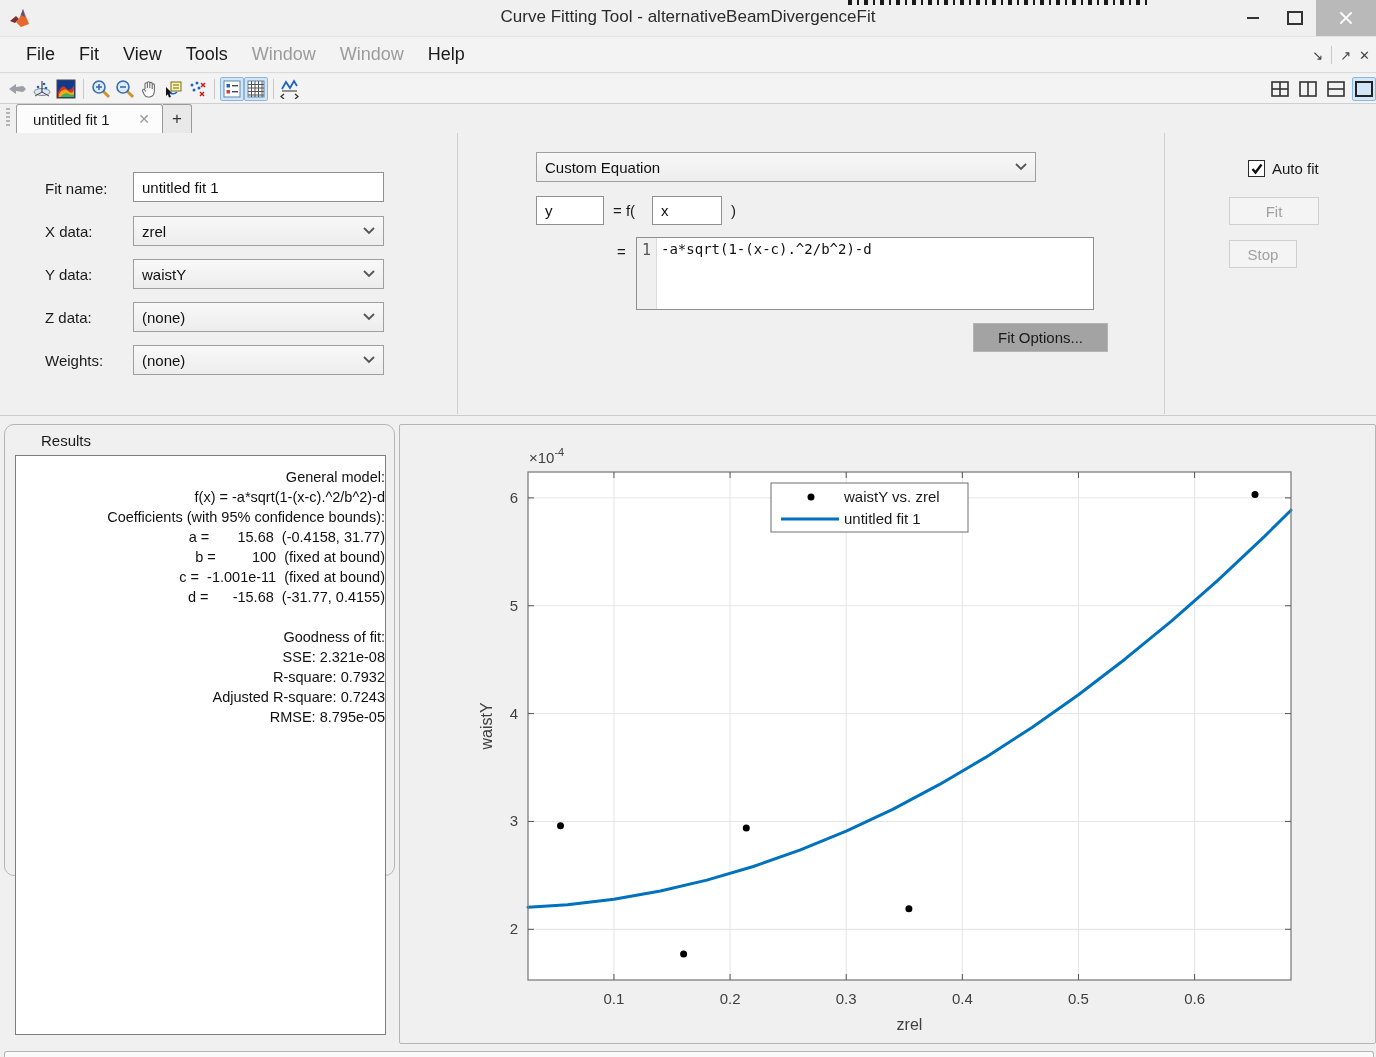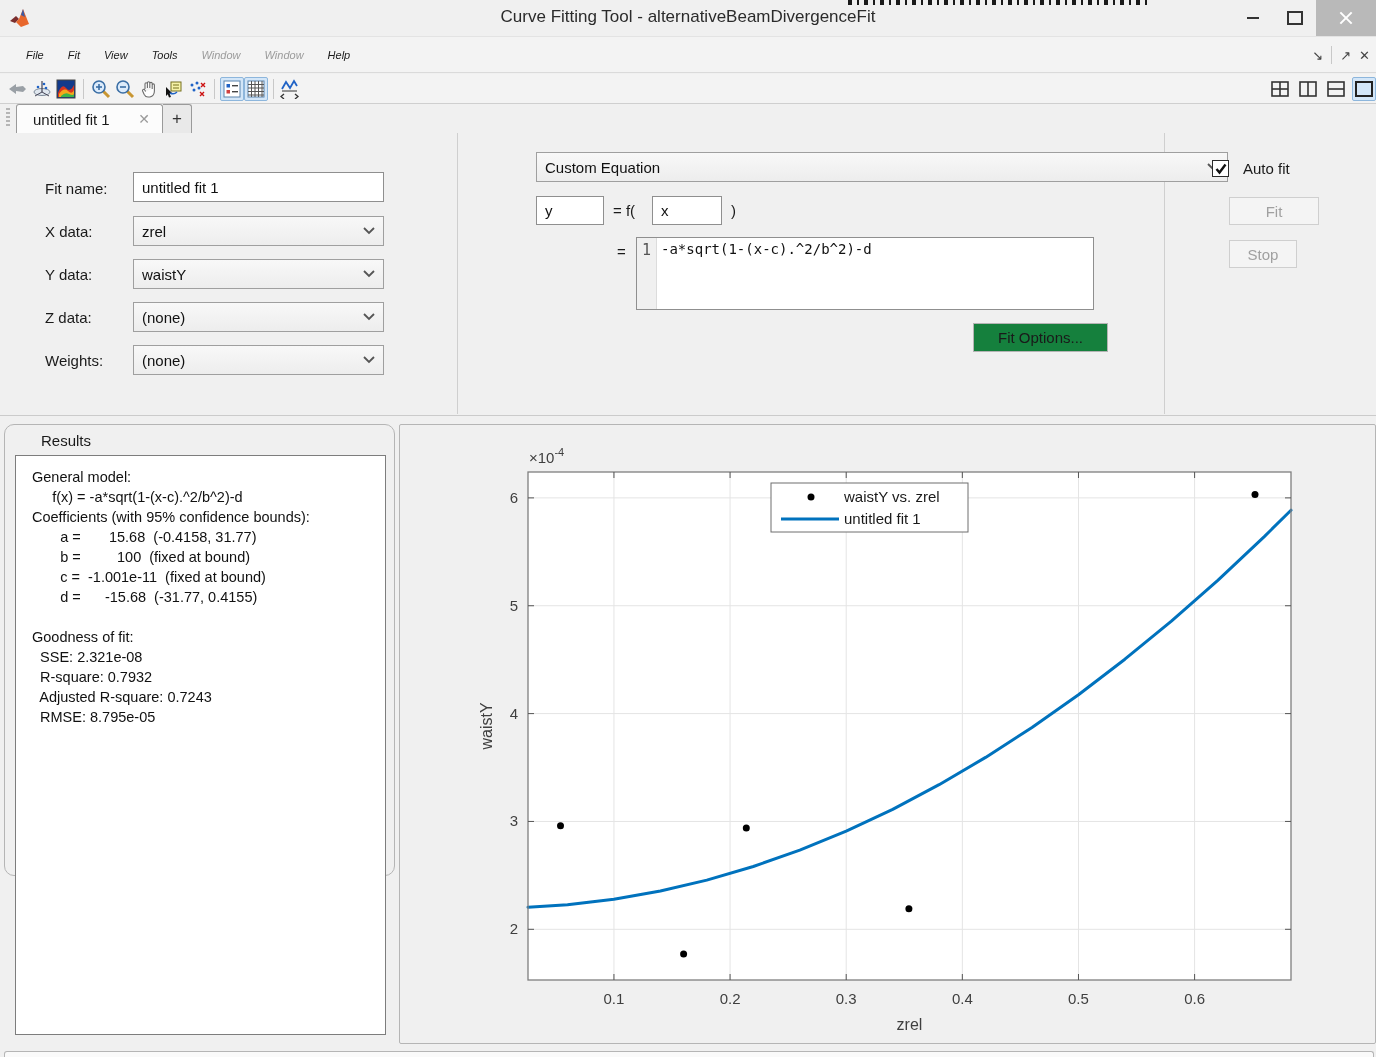--- a/index.html
+++ b/index.html
@@ -18,21 +18,21 @@
   .btn-close{left:1316px;width:60px;background:#b9b9b9;}
   .glyph-min{width:12px;height:0;border-top:2px solid #333;}
   .glyph-max{width:12px;height:10px;border:2px solid #333;}
   .glyph-close{position:relative;width:14px;height:14px;}
   .glyph-close:before,.glyph-close:after{content:"";position:absolute;left:-1px;top:6px;width:16px;height:2px;background:#fff;}
   .glyph-close:before{transform:rotate(45deg);} .glyph-close:after{transform:rotate(-45deg);}
 
   
   .menubar{left:0;top:37px;width:1376px;height:36px;background:#f3f3f3;border-bottom:1px solid #dadada;
            display:flex;align-items:center;padding-left:14px;box-sizing:border-box;}
-  .menu-item{font-size:11px;padding:6px 12px;color:#1a1a1a;font-style:italic;}
+  .menu-item{font-size:18px;padding:6px 12px;color:#1a1a1a;}
   .menu-item.disabled{color:#9b9b9b;}
   .menu-right{right:6px;top:37px;height:36px;display:flex;align-items:center;gap:8px;font-size:13px;color:#444;}
   .menu-right .vsep{width:1px;height:18px;background:#c8c8c8;}
 
   
   .toolbar{left:0;top:74px;width:1376px;height:30px;background:#f3f3f3;border-bottom:1px solid #cfcfcf;
            display:flex;align-items:center;padding-left:6px;box-sizing:border-box;}
   .tool{width:24px;height:24px;display:flex;align-items:center;justify-content:center;}
   .tool.toggled{background:#d3e6f8;border:1px solid #8db6dc;border-radius:2px;box-sizing:border-box;}
   .tsep{width:1px;height:20px;background:#c8c8c8;margin:0 5px;}
@@ -50,36 +50,36 @@
 
   
   .fitpanel{left:0;top:133px;width:1376px;height:282px;background:#f0f0f0;border-bottom:1px solid #cbcbcb;}
   .vdiv{top:0;width:1px;height:281px;background:#cfcfcf;}
   .fieldlabel{font-size:15px;color:#1a1a1a;}
   .textinput{background:#fff;border:1px solid #8f8f8f;box-sizing:border-box;font-size:15px;
              font-family:"Liberation Sans",sans-serif;padding:0 8px;color:#111;}
   .combo{background:linear-gradient(#f8f8f8,#ededed);border:1px solid #9f9f9f;box-sizing:border-box;
          display:flex;align-items:center;padding:0 8px;font-size:15px;color:#111;}
   .combo .chev{margin-left:auto;}
-  .btn{background:#15803d;border:1px solid #b4b4b4;box-sizing:border-box;display:flex;align-items:center;
+  .btn{background:#a3a3a3;border:1px solid #b4b4b4;box-sizing:border-box;display:flex;align-items:center;
        justify-content:center;font-size:15px;color:#1a1a1a;}
   .btn.disabled{color:#a0a0a0;border-color:#cfcfcf;background:#f4f4f4;}
   .checkbox{width:17px;height:17px;background:#fff;border:1.5px solid #2b2b2b;box-sizing:border-box;
             display:flex;align-items:center;justify-content:center;}
   .eqgutter{width:20px;background:#f0f0f0;border-right:1px solid #dcdcdc;color:#555;text-align:center;
             font-family:"DejaVu Sans Mono",monospace;font-size:15px;padding-top:3px;box-sizing:border-box;}
   .eqbox{left:636px;top:237px;width:458px;height:73px;background:#fff;border:1px solid #8f8f8f;
          box-sizing:border-box;display:flex;}
   .eqcode{font-family:"DejaVu Sans Mono",monospace;font-size:14px;color:#111;padding:3px 4px;white-space:pre;}
 
   
   .results-panel{left:4px;top:424px;width:391px;height:452px;background:#f0f0f0;border:1px solid #b5b5b5;
                  border-radius:10px;box-sizing:border-box;}
   .results-title{left:36px;top:7px;font-size:15px;}
-  .results-box{left:10px;top:30px;width:371px;height:580px;background:#fff;border:1px solid #7d7d7d;box-sizing:border-box;}
+  .results-box{left:10px;top:30px;width:371px;height:580px;background:#fff;border:1px solid #7d7d7d;box-sizing:border-box;text-align:right;}
   .results-text{padding:11px 0 0 16px;font-size:14.5px;line-height:20px;white-space:pre;color:#111;}
   .plot-panel{left:399px;top:424px;width:977px;height:620px;background:#f0f0f0;border:1px solid #b5b5b5;
               border-radius:2px;box-sizing:border-box;}
   .tick{font:15px "Liberation Sans",sans-serif;fill:#3f3f3f;}
   .axlabel{font:16px "Liberation Sans",sans-serif;fill:#3f3f3f;}
   .legend-label{font:15px "Liberation Sans",sans-serif;fill:#1a1a1a;}
 
   .bottom-strip{left:4px;top:1051px;width:1368px;height:6px;background:#fafafa;border:1px solid #b5b5b5;
                 border-bottom:none;border-radius:3px 3px 0 0;}
   .hgap{left:0;top:1044px;width:1376px;height:7px;background:#f0f0f0;}
@@ -278,40 +278,40 @@
       </svg>
   </div>
   <div class="abs fieldlabel" style="left:45px;top:219px">Weights:</div>
   <div class="abs combo" style="left:133px;top:212px;width:251px;height:30px">
     <span>(none)</span>
     <svg class="chev" width="12" height="8" viewBox="0 0 12 8">
         <path d="M1 1 L6 6 L11 1" fill="none" stroke="#555" stroke-width="1.8"></path>
       </svg>
   </div>
 
-  <div class="abs combo" style="left:536px;top:19px;width:692px;height:30px">
+  <div class="abs combo" style="left:536px;top:19px;width:500px;height:30px">
     <span>Custom Equation</span>
     <svg class="chev" width="12" height="8" viewBox="0 0 12 8">
         <path d="M1 1 L6 6 L11 1" fill="none" stroke="#555" stroke-width="1.8"></path>
       </svg>
   </div>
   <input class="abs textinput" style="left: 536px; top: 63px; width: 68px; height: 29px;" value="y">
   <div class="abs fieldlabel" style="left:613px;top:69px">= f(</div>
   <input class="abs textinput" style="left: 652px; top: 63px; width: 70px; height: 29px;" value="x">
   <div class="abs fieldlabel" style="left:731px;top:69px">)</div>
   <div class="abs fieldlabel" style="left:617px;top:110px">=</div>
   <div class="abs eqbox" style="left:636px;top:104px">
     <div class="eqgutter">1</div>
     <div class="eqcode">-a*sqrt(1-(x-c).^2/b^2)-d</div>
   </div>
   <div class="abs btn" style="left:973px;top:190px;width:135px;height:29px">
     <span>Fit Options...</span>
   </div>
 
-  <div class="abs" style="left:1212px;top:27px;display:flex;align-items:flex-start;gap:14px">
+  <div class="abs" style="left:1248px;top:27px;display:flex;align-items:flex-start;gap:7px">
     <div class="checkbox" id="autofit-box">
       <svg width="12" height="12" viewBox="0 0 12 12">
           <path d="M1.5 6 L4.5 9.5 L10.5 1.5" fill="none" stroke="#111" stroke-width="2.4"></path>
         </svg>
     </div>
     <span class="fieldlabel">Auto fit</span>
   </div>
   <div class="abs btn disabled" style="left:1229px;top:64px;width:90px;height:28px">
     <span>Fit</span>
   </div>

